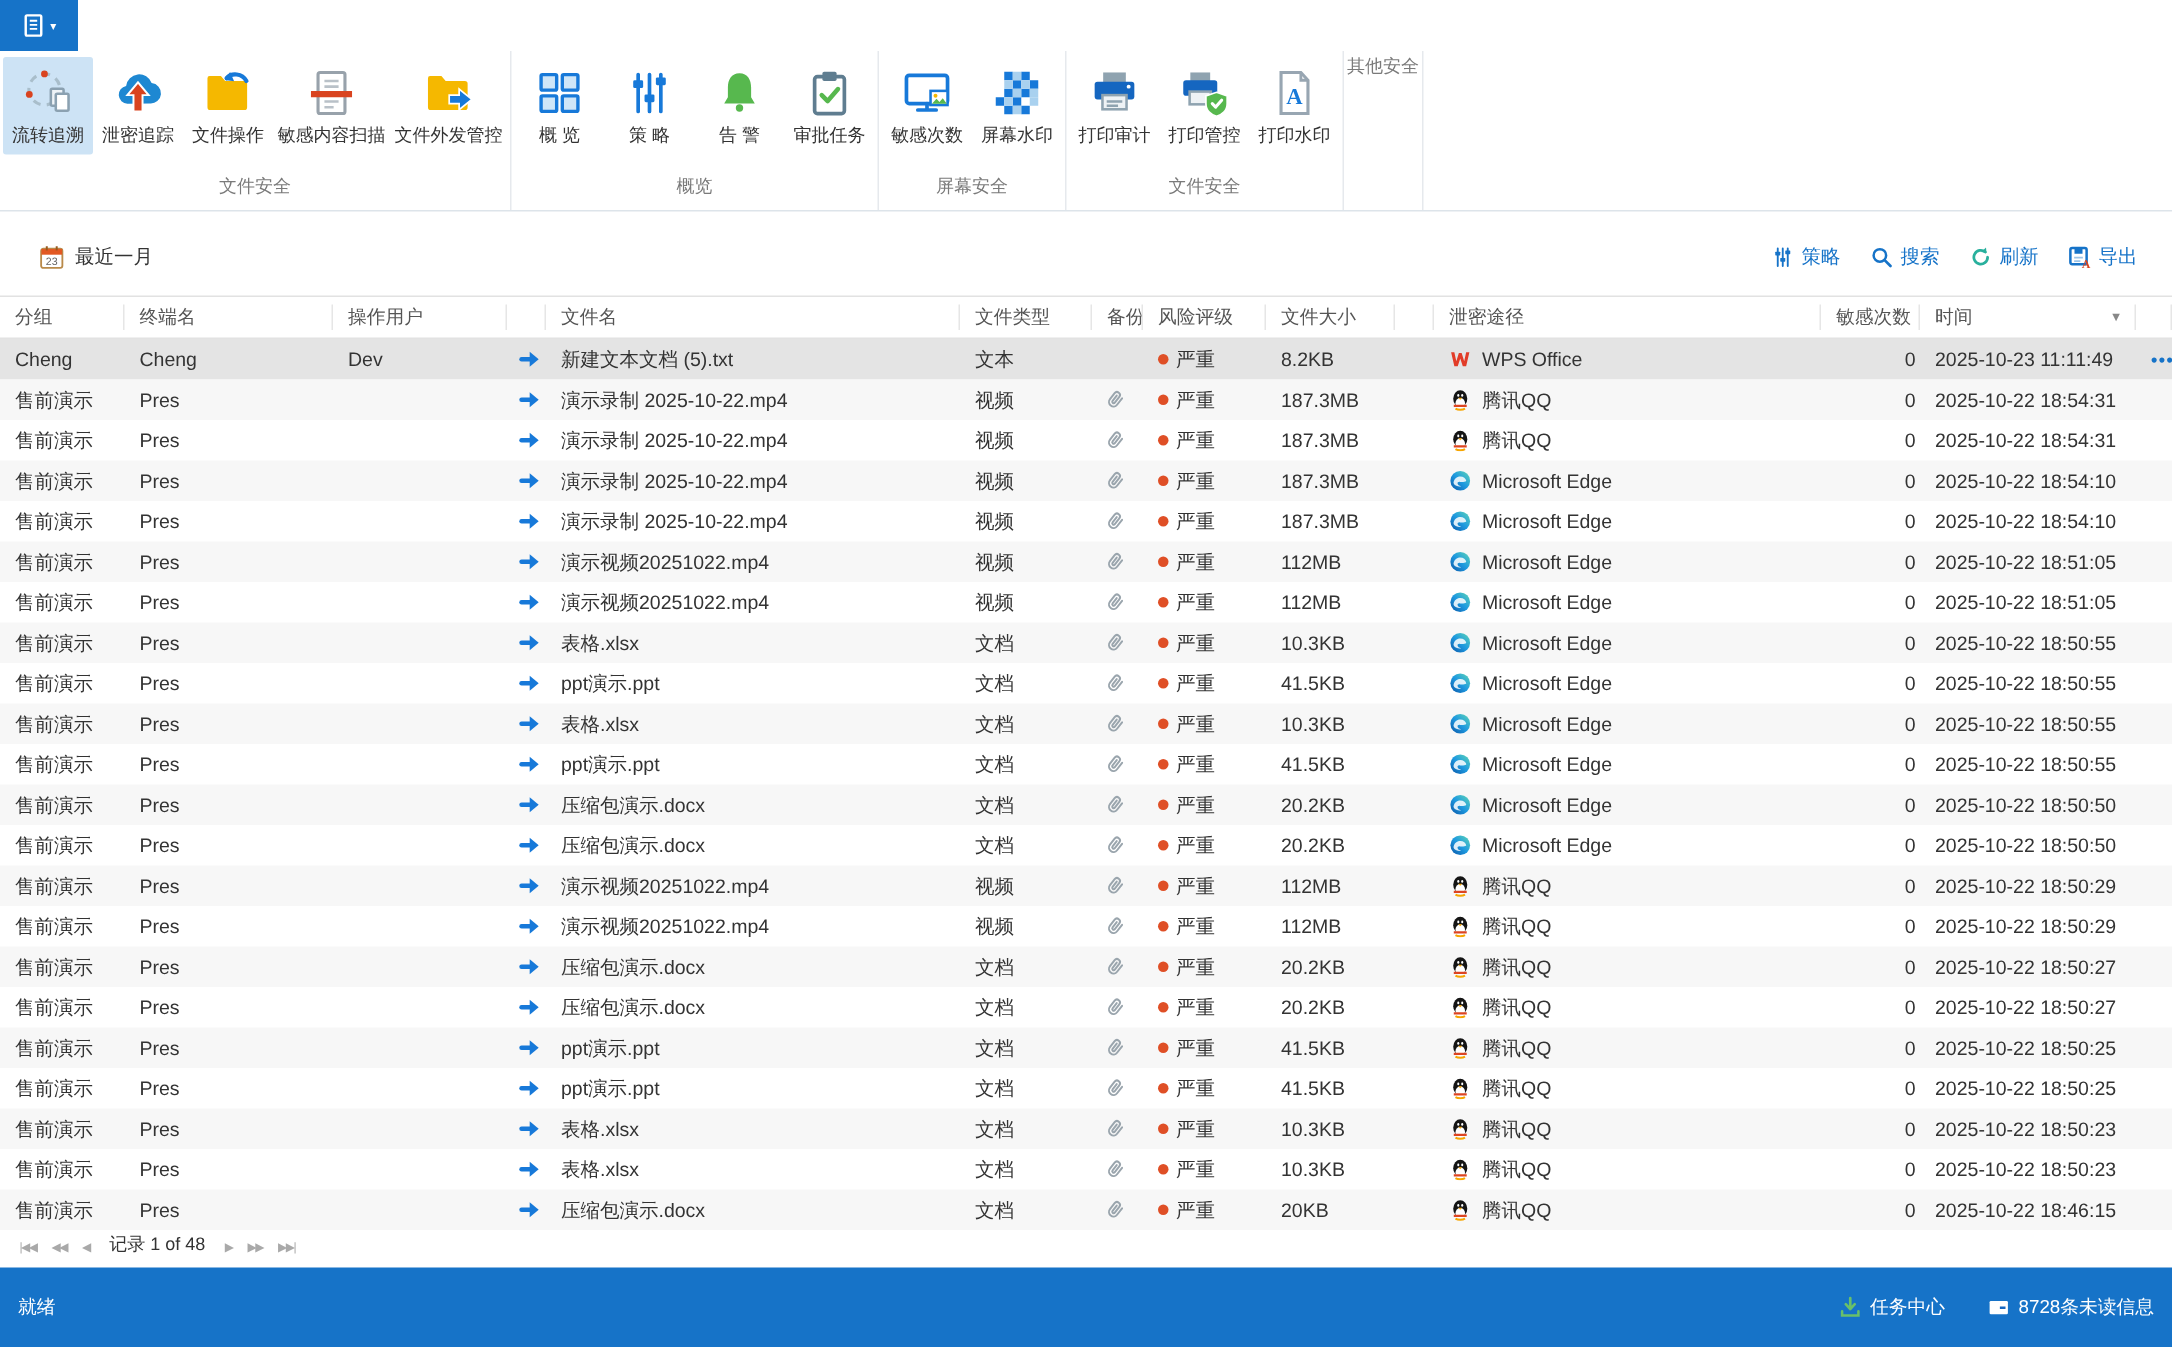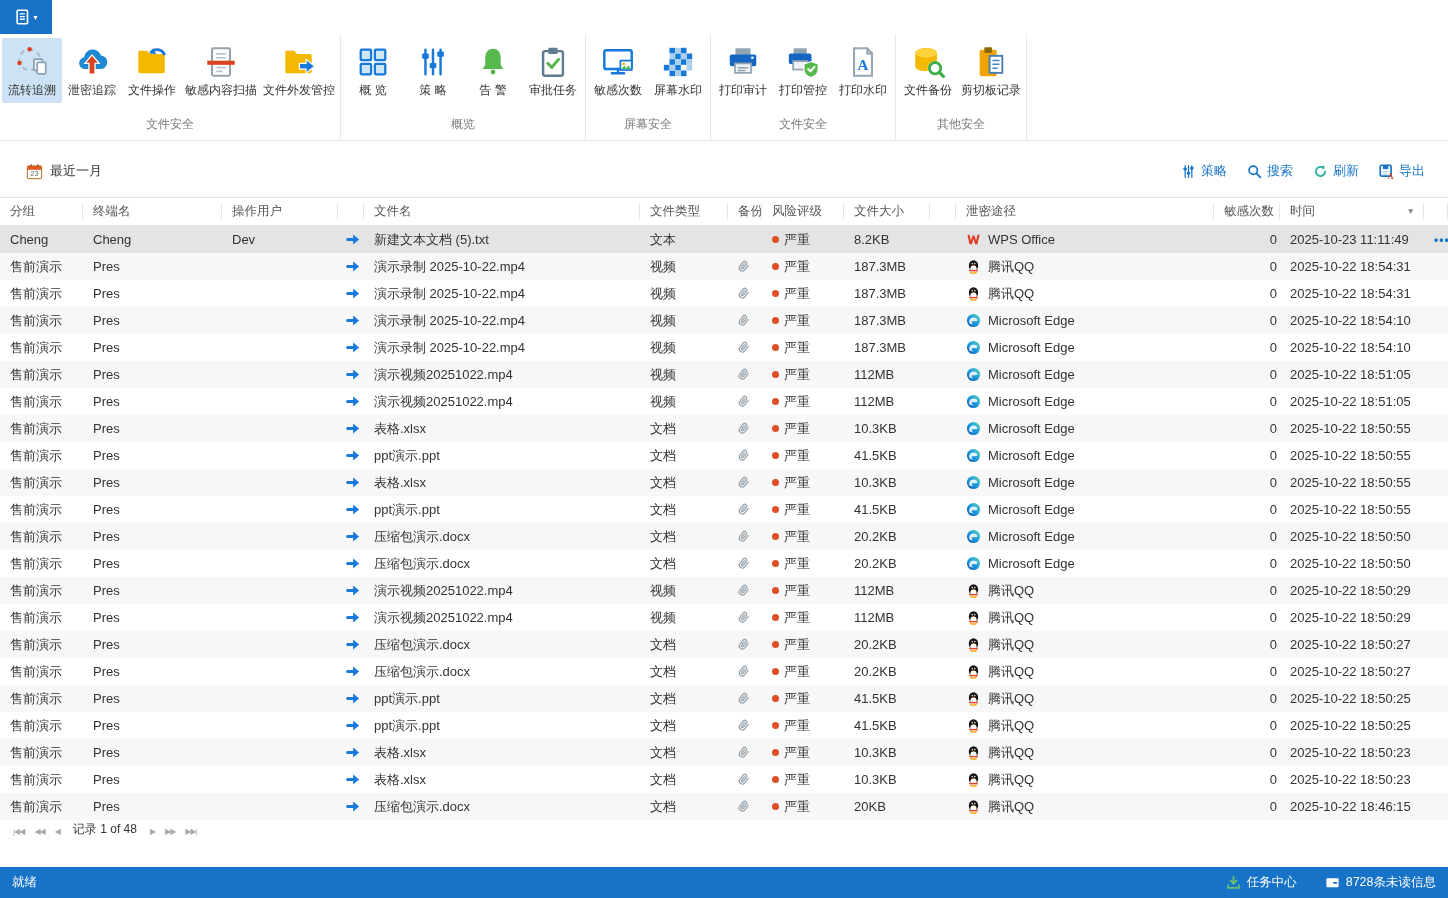--- a/index.html
+++ b/index.html
@@ -63,21 +63,21 @@
   .riskdot{width:7px;height:7px;border-radius:50%;background:#df4f26;margin-right:5px;flex:0 0 auto;}
   .td.cnt{justify-content:flex-end;padding-right:3px;}
   .td.more{color:#1673c8;font-weight:bold;letter-spacing:1px;font-size:12px;}
 
   
   .pager{height:19px;display:flex;align-items:center;padding-left:8px;font-size:12px;color:#333;flex:0 0 auto;}
   .pgi{color:#a9a9a9;font-size:8px;letter-spacing:-1px;margin:0 5px;}
   .pager .plabel{margin:0 8px;}
 
   
-  .statusbar{height:23px;background:#1673c8;color:#fff;display:flex;align-items:center;font-size:12.5px;padding:4px 12px;flex:0 0 auto;margin-top:auto;}
+  .statusbar{height:23px;background:#1673c8;color:#fff;display:flex;align-items:center;font-size:12.5px;padding:15px 12px;flex:0 0 auto;margin-top:auto;}
   .sb-right{margin-left:auto;display:flex;align-items:center;gap:28px;}
   .sb-item{display:flex;align-items:center;gap:6px;}
   .sb-item svg{width:15px;height:15px;display:block;}
 </style>
 </head>
 <body>
 
 <div class="app">
 
 
@@ -279,44 +279,20 @@
                 <path d="M22.5 3.5V9h5" fill="none" stroke="#98a6b2" stroke-width="2"></path>
                 <text x="18" y="26" text-anchor="middle" font-size="16" font-weight="bold" fill="#1779d9" font-family="Liberation Serif,serif">A</text>
               </svg>
             </span>
             <span class="lb">打印水印</span>
           </div>
         </div>
         <div class="rgroup-label">文件安全</div>
       </div>
       <div class="rgroup">
-        <div class="rbtns">
-          <div class="rbtn">
-            <span class="ic">
-              <svg viewBox="0 0 36 36">
-                <path d="M4.5 8.5c0-2.8 5.2-5 11.5-5s11.5 2.2 11.5 5v8.2a8.5 8.5 0 0 0-9.5 10.9c-.65.05-1.3.07-2 .07-6.3 0-11.5-2.2-11.5-5z" fill="#f5b800"></path>
-                <ellipse cx="16" cy="8.5" rx="11.5" ry="5" fill="#ffd23e"></ellipse>
-                <circle cx="25.5" cy="24.5" r="6" fill="none" stroke="#3fae48" stroke-width="3"></circle>
-                <path d="M30 29l4.3 4.3" stroke="#3fae48" stroke-width="3.4" stroke-linecap="round"></path>
-              </svg>
-            </span>
-            <span class="lb">文件备份</span>
-          </div>
-          <div class="rbtn">
-            <span class="ic">
-              <svg viewBox="0 0 36 36">
-                <rect x="6" y="5" width="18" height="28" rx="2" fill="#f0a400"></rect>
-                <rect x="11" y="2.5" width="8" height="6" rx="1" fill="#8a6a00"></rect>
-                <rect x="16.5" y="11.5" width="13.5" height="18" fill="#fff" stroke="#4a7fb5" stroke-width="2"></rect>
-                <path d="M19.5 16.5h7.5M19.5 20.5h7.5M19.5 24.5h5.5" stroke="#4a7fb5" stroke-width="1.6"></path>
-              </svg>
-            </span>
-            <span class="lb">剪切板记录</span>
-          </div>
-        </div>
         <div class="rgroup-label">其他安全</div>
       </div>
     </div>
 
   <div class="filterbar">
     <div class="date-filter">
       <span class="ic">
         <svg viewBox="0 0 18 18">
             <rect x="1.5" y="3" width="15" height="13.5" rx="1.5" fill="#fff" stroke="#b98a4a" stroke-width="1.3"></rect>
             <rect x="1.7" y="3.2" width="14.6" height="4" fill="#e25822"></rect>

